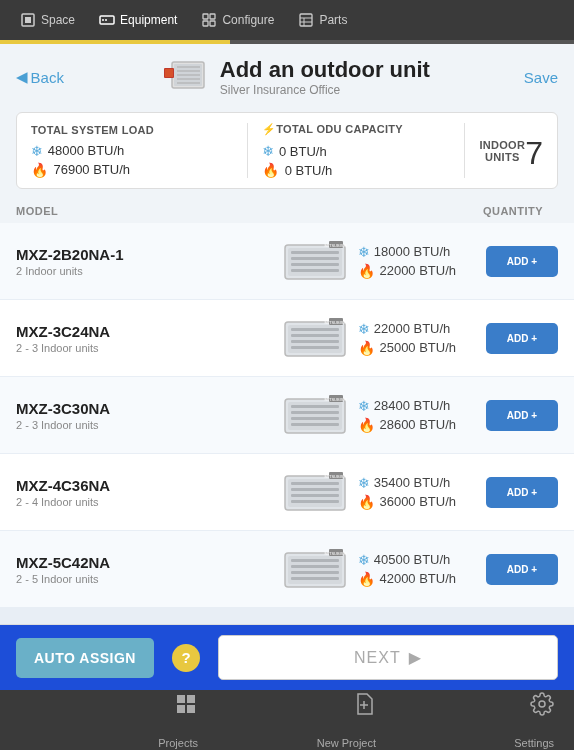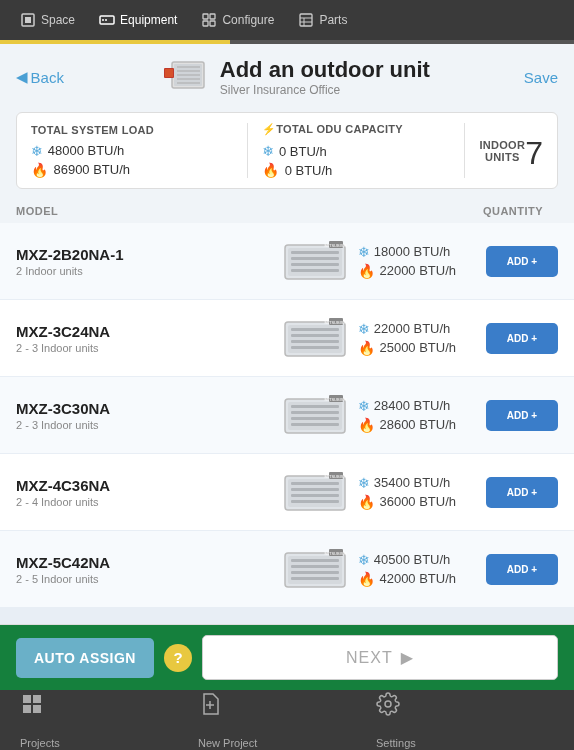--- a/index.html
+++ b/index.html
@@ -261,25 +261,25 @@
       padding: 10px 14px;
       font-size: 10px;
       font-weight: 600;
       cursor: pointer;
       min-width: 72px;
       text-align: center;
     }
 
     
     .action-bar {
-      background: #15803d;
+      background: #1d4ed8;
       padding: 10px 16px;
       display: flex;
       align-items: center;
-      gap: 10px;
+      gap: 18px;
       border-top: 1px solid #ddd;
     }
     .auto-assign-btn {
       background: #6ab0c8;
       color: #fff;
       border: none;
       border-radius: 5px;
       padding: 12px 18px;
       font-size: 14px;
       font-weight: 600;
@@ -323,21 +323,21 @@
       background: #3a3a3a;
       display: flex;
       align-items: center;
       justify-content: space-around;
       height: 60px;
       padding: 0 20px;
     }
     .tab-item {
       display: flex;
       flex-direction: column;
-      align-items: flex-start;
+      align-items: flex-end;
       gap: 21px;
       color: #aaa;
       font-size: 11px;
       cursor: pointer;
       flex: 1;
     }
     .tab-item svg {
       width: 24px;
       height: 24px;
       fill: #aaa;
@@ -418,21 +418,21 @@
 
 <div class="stats-card">
   <div class="stats-col">
     <div class="stats-label">TOTAL SYSTEM LOAD</div>
     <div class="stats-value">
       <span class="icon-cool">❄</span>
       <span>48000 BTU/h</span>
     </div>
     <div class="stats-value">
       <span class="icon-heat">🔥</span>
-      <span>86900 BTU/h</span>
+      <span>76900 BTU/h</span>
     </div>
   </div>
   <div class="stats-col" style="padding-left:14px; margin-left:14px;">
     <div class="stats-label">
       <span class="lightning">⚡</span>TOTAL ODU CAPACITY
     </div>
     <div class="stats-value">
       <span class="icon-cool">❄</span>
       <span>0 BTU/h</span>
     </div>

